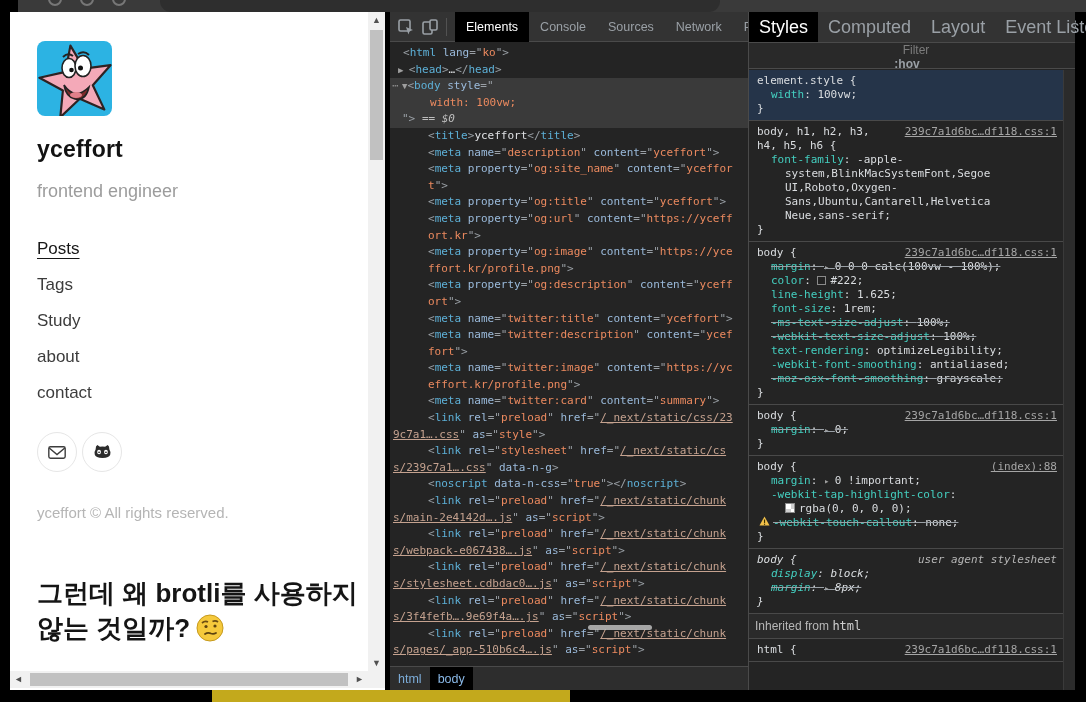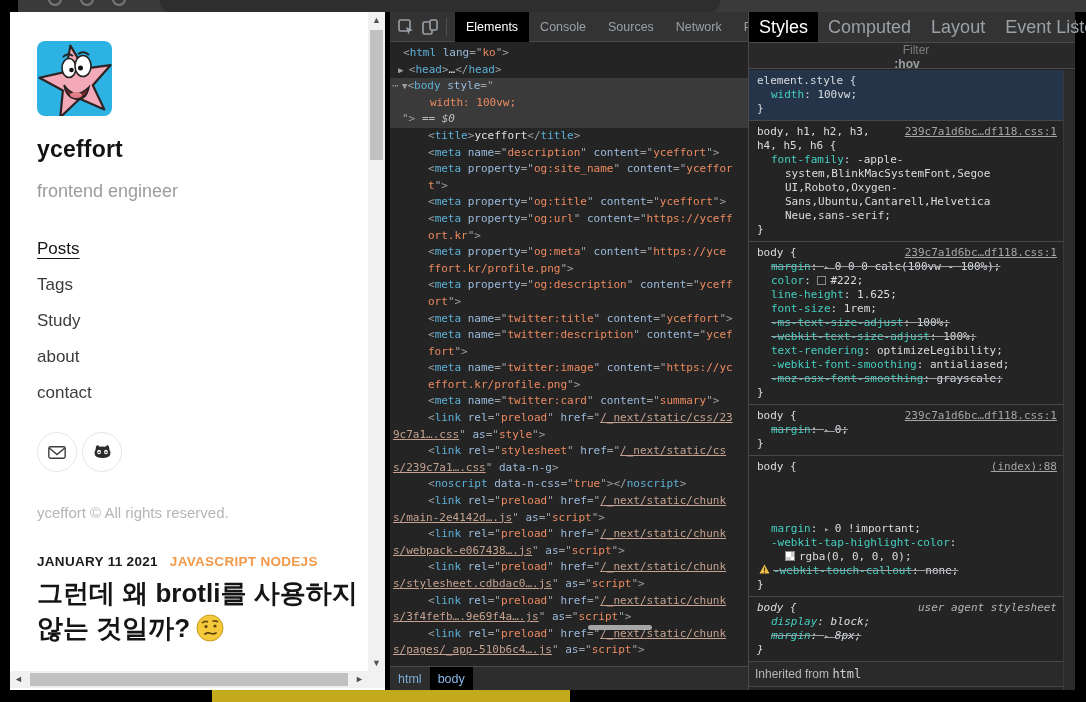--- a/index.html
+++ b/index.html
@@ -159,23 +159,20 @@
           <path d="M3 6 Q3 2 5 1 L8 3 Q11 2 14 3 L17 1 Q19 2 19 6 Q21 9 20 12 Q19 16 11 16 Q3 16 2 12 Q1 9 3 6 Z" fill="#2b2b2b"></path>
           <ellipse cx="7" cy="9" rx="2.2" ry="2.6" fill="#fff"></ellipse>
           <ellipse cx="15" cy="9" rx="2.2" ry="2.6" fill="#fff"></ellipse>
           <circle cx="7" cy="9.3" r="1" fill="#2b2b2b"></circle>
           <circle cx="15" cy="9.3" r="1" fill="#2b2b2b"></circle>
         </svg>
       </div>
 
       <div id="copyright">yceffort © All rights reserved.</div>
 
-      <div id="post-meta">
-        <span id="post-date">JANUARY 11 2021</span><span id="post-tags">JAVASCRIPT NODEJS</span>
-      </div>
 
       <div class="post-title-line" style="top:564px">그런데 왜 brotli를 사용하지</div>
       <div class="post-title-line" style="top:599px">
         <span>않는 것일까?</span><span id="title-emoji">
           <svg width="28" height="28" viewBox="0 0 28 28">
             <circle cx="14" cy="14" r="13" fill="#f5c93c" stroke="#c79a1d" stroke-width="1"></circle>
             <path d="M6 9 q3 -2.5 6 -1" fill="none" stroke="#6b4d12" stroke-width="1.8"></path>
             <path d="M16.5 7.5 q3 -1.5 5.5 .5" fill="none" stroke="#6b4d12" stroke-width="1.8"></path>
             <circle cx="10" cy="12.5" r="1.6" fill="#5d430f"></circle>
             <circle cx="19" cy="12" r="1.6" fill="#5d430f"></circle>
@@ -254,21 +251,21 @@
         <div class="tl sel" style="padding-left: 12px;"><span class="dots3">⋯</span><span class="c-arrow">▼</span><span class="c-pun">&lt;</span><span class="c-tag">body</span><span class="c-att"> style</span><span class="c-pun">="</span></div>
         <div class="tl sel" style="padding-left: 40px;"><span class="c-val">width: 100vw;</span></div>
         <div class="tl sel" style="padding-left: 12px;"><span class="c-pun">"&gt; </span><span class="c-meta">== $0</span></div>
         <div class="tl" style="padding-left: 38px;"><span class="c-pun">&lt;</span><span class="c-tag">title</span><span class="c-pun">&gt;</span><span class="c-txt">yceffort</span><span class="c-pun">&lt;/</span><span class="c-tag">title</span><span class="c-pun">&gt;</span></div>
         <div class="tl" style="padding-left: 38px;"><span class="c-pun">&lt;</span><span class="c-tag">meta</span><span class="c-att"> name</span><span class="c-pun">="</span><span class="c-val">description</span><span class="c-pun">"</span><span class="c-att"> content</span><span class="c-pun">="</span><span class="c-val">yceffort</span><span class="c-pun">"&gt;</span></div>
         <div class="tl" style="padding-left: 38px;"><span class="c-pun">&lt;</span><span class="c-tag">meta</span><span class="c-att"> property</span><span class="c-pun">="</span><span class="c-val">og:site_name</span><span class="c-pun">"</span><span class="c-att"> content</span><span class="c-pun">="</span><span class="c-val">yceffor</span></div>
         <div class="tl" style="padding-left: 38px;"><span class="c-val">t</span><span class="c-pun">"&gt;</span></div>
         <div class="tl" style="padding-left: 38px;"><span class="c-pun">&lt;</span><span class="c-tag">meta</span><span class="c-att"> property</span><span class="c-pun">="</span><span class="c-val">og:title</span><span class="c-pun">"</span><span class="c-att"> content</span><span class="c-pun">="</span><span class="c-val">yceffort</span><span class="c-pun">"&gt;</span></div>
         <div class="tl" style="padding-left: 38px;"><span class="c-pun">&lt;</span><span class="c-tag">meta</span><span class="c-att"> property</span><span class="c-pun">="</span><span class="c-val">og:url</span><span class="c-pun">"</span><span class="c-att"> content</span><span class="c-pun">="</span><span class="c-val">https://yceff</span></div>
         <div class="tl" style="padding-left: 38px;"><span class="c-val">ort.kr</span><span class="c-pun">"&gt;</span></div>
-        <div class="tl" style="padding-left: 38px;"><span class="c-pun">&lt;</span><span class="c-tag">meta</span><span class="c-att"> property</span><span class="c-pun">="</span><span class="c-val">og:meta</span><span class="c-pun">"</span><span class="c-att"> content</span><span class="c-pun">="</span><span class="c-val">https://yce</span></div>
+        <div class="tl" style="padding-left: 38px;"><span class="c-pun">&lt;</span><span class="c-tag">meta</span><span class="c-att"> property</span><span class="c-pun">="</span><span class="c-val">og:image</span><span class="c-pun">"</span><span class="c-att"> content</span><span class="c-pun">="</span><span class="c-val">https://yce</span></div>
         <div class="tl" style="padding-left: 38px;"><span class="c-val">ffort.kr/profile.png</span><span class="c-pun">"&gt;</span></div>
         <div class="tl" style="padding-left: 38px;"><span class="c-pun">&lt;</span><span class="c-tag">meta</span><span class="c-att"> property</span><span class="c-pun">="</span><span class="c-val">og:description</span><span class="c-pun">"</span><span class="c-att"> content</span><span class="c-pun">="</span><span class="c-val">yceff</span></div>
         <div class="tl" style="padding-left: 38px;"><span class="c-val">ort</span><span class="c-pun">"&gt;</span></div>
         <div class="tl" style="padding-left: 38px;"><span class="c-pun">&lt;</span><span class="c-tag">meta</span><span class="c-att"> name</span><span class="c-pun">="</span><span class="c-val">twitter:title</span><span class="c-pun">"</span><span class="c-att"> content</span><span class="c-pun">="</span><span class="c-val">yceffort</span><span class="c-pun">"&gt;</span></div>
         <div class="tl" style="padding-left: 38px;"><span class="c-pun">&lt;</span><span class="c-tag">meta</span><span class="c-att"> name</span><span class="c-pun">="</span><span class="c-val">twitter:description</span><span class="c-pun">"</span><span class="c-att"> content</span><span class="c-pun">="</span><span class="c-val">ycef</span></div>
         <div class="tl" style="padding-left: 38px;"><span class="c-val">fort</span><span class="c-pun">"&gt;</span></div>
         <div class="tl" style="padding-left: 38px;"><span class="c-pun">&lt;</span><span class="c-tag">meta</span><span class="c-att"> name</span><span class="c-pun">="</span><span class="c-val">twitter:image</span><span class="c-pun">"</span><span class="c-att"> content</span><span class="c-pun">="</span><span class="c-val">https://yc</span></div>
         <div class="tl" style="padding-left: 38px;"><span class="c-val">effort.kr/profile.png</span><span class="c-pun">"&gt;</span></div>
         <div class="tl" style="padding-left: 38px;"><span class="c-pun">&lt;</span><span class="c-tag">meta</span><span class="c-att"> name</span><span class="c-pun">="</span><span class="c-val">twitter:card</span><span class="c-pun">"</span><span class="c-att"> content</span><span class="c-pun">="</span><span class="c-val">summary</span><span class="c-pun">"&gt;</span></div>
         <div class="tl" style="padding-left: 38px;"><span class="c-pun">&lt;</span><span class="c-tag">link</span><span class="c-att"> rel</span><span class="c-pun">="</span><span class="c-val">preload</span><span class="c-pun">"</span><span class="c-att"> href</span><span class="c-pun">="</span><span class="c-lnk">/_next/static/css/23</span></div>
@@ -344,21 +341,21 @@
           </div>
           <div class="sec">
             <span class="src-link">239c7a1d6bc…df118.css:1</span>
             <div class="sline" style="padding-left: 2px;"><span class="s-sel">body {</span></div>
             <div class="sline" style="padding-left: 16px;"><span class="st-strike"><span class="s-prop">margin</span><span class="s-pun">: </span><span class="c-arrow">▸ </span><span class="s-val">0;</span></span></div>
             <div class="sline" style="padding-left: 2px;"><span class="s-sel">}</span></div>
           </div>
           <div class="sec">
             <span class="src-link">(index):88</span>
             <div class="sline" style="padding-left: 2px;"><span class="s-sel">body {</span></div>
-            <div class="sline" style="padding-left: 16px; margin-top: 48px;"><span class="s-prop">margin</span><span class="s-pun">: </span><span class="c-arrow">▸ </span><span class="s-val">0 !important;</span></div>
+            <div class="sline" style="padding-left: 16px;"><span class="s-prop">margin</span><span class="s-pun">: </span><span class="c-arrow">▸ </span><span class="s-val">0 !important;</span></div>
             <div class="sline" style="padding-left: 16px;"><span class="s-prop">-webkit-tap-highlight-color</span><span class="s-pun">:</span></div>
             <div class="sline" style="padding-left: 30px;"><span class="ck"></span><span class="s-val">rgba(0, 0, 0, 0);</span></div>
             <div class="sline" style="padding-left: 4px;"><span class="warn-ic"><svg width="11" height="10" viewBox="0 0 14 13">
                   <path d="M7 0.5 L13.5 12.5 L0.5 12.5 Z" fill="#f2c14a"></path>
                   <rect x="6.3" y="4.5" width="1.5" height="4.5" fill="#3c3000"></rect>
                   <rect x="6.3" y="10" width="1.5" height="1.5" fill="#3c3000"></rect>
                 </svg></span><span class="st-strike"><span class="s-prop">-webkit-touch-callout</span><span class="s-pun">: </span><span class="s-val">none;</span></span></div>
             <div class="sline" style="padding-left: 2px;"><span class="s-sel">}</span></div>
           </div>
           <div class="sec ua">

